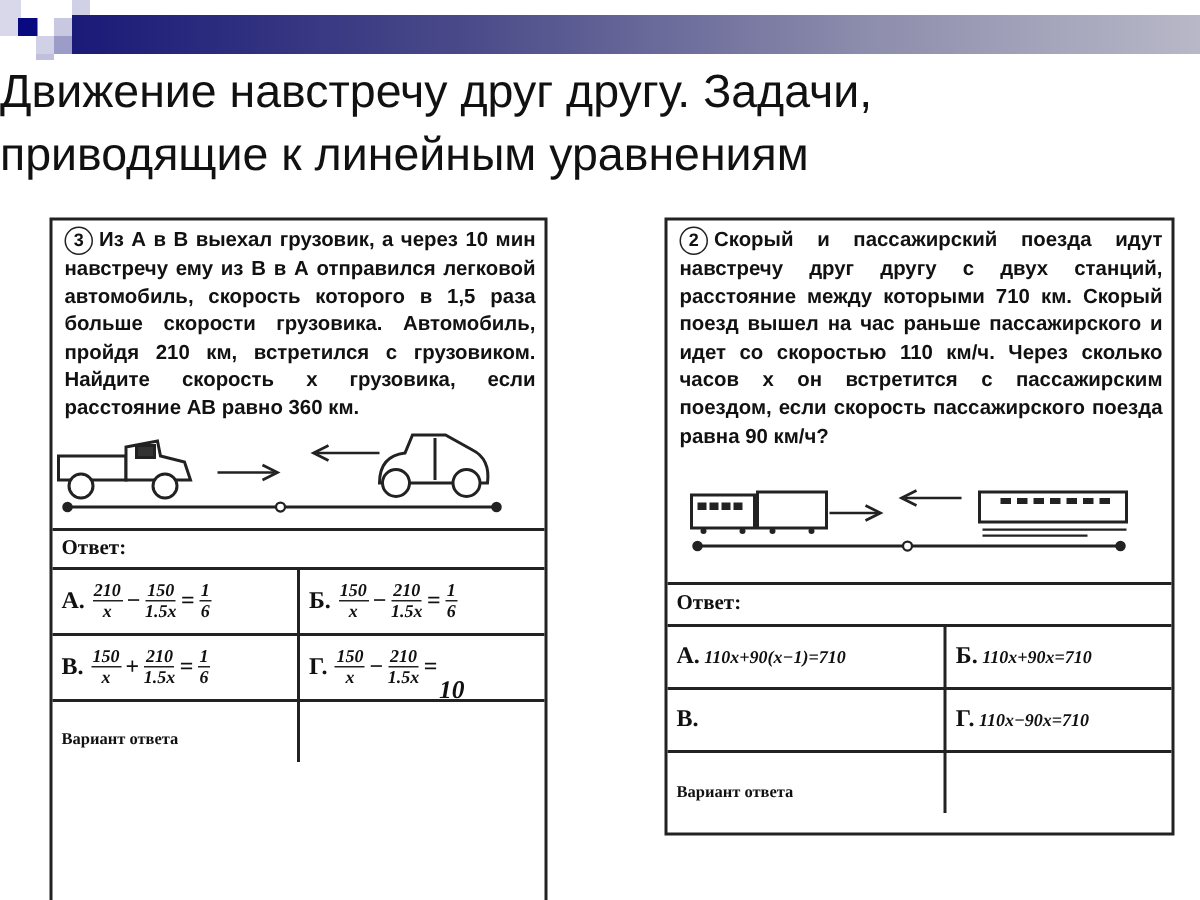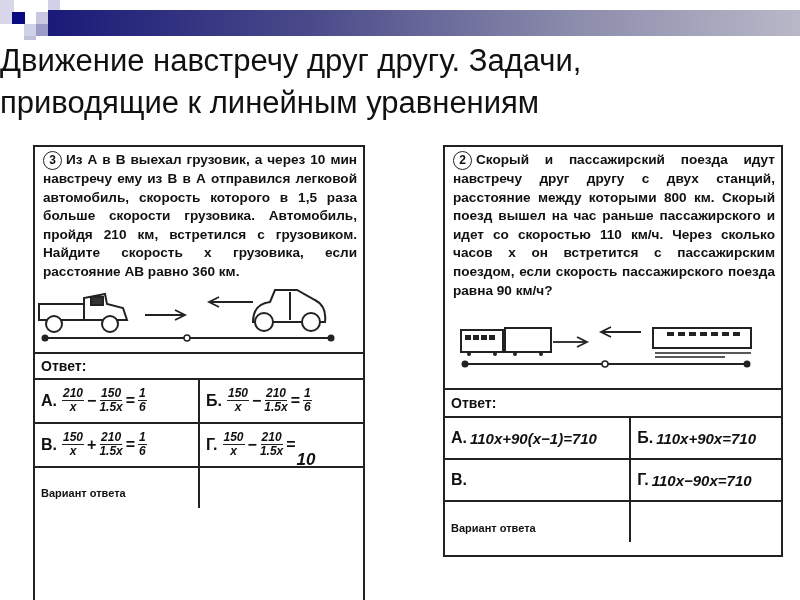--- a/index.html
+++ b/index.html
@@ -5,27 +5,27 @@
   html,body{margin:0;padding:0;}
   body{width:800px;height:600px;background:#fff;position:relative;overflow:hidden;font-family:"Liberation Sans",sans-serif;color:#111;}
   .deco{position:absolute;}
   .sq{position:absolute;}
   .bar{position:absolute;left:48px;top:10px;width:752px;height:26px;background:linear-gradient(to right,#1a1a78 0%,#4a4a8a 35%,#8c8cac 70%,#b8b8c8 100%);}
   .title{position:absolute;left:0;top:40px;width:800px;font-size:31px;line-height:42px;color:#111;}
   .card{position:absolute;border:2px solid #222;background:#fff;box-sizing:border-box;}
   .prob{font-weight:bold;font-size:13.6px;line-height:18.6px;padding:4px 6px 0 8px;text-align:justify;}
   .num{display:inline-block;width:17px;height:17px;border:1.5px solid #222;border-radius:50%;text-align:center;line-height:17px;font-size:12px;margin-right:4px;font-weight:bold;}
   .pic{position:relative;height:70px;}
-  .row{border-top:2px solid #222;display:flex;}
+  .row{border-top:2px solid #222;display:flex;font-family:Liberation Serif, serif;}
   .cell{flex:1;padding:3px 6px;font-size:14px;font-weight:bold;display:flex;align-items:center;box-sizing:border-box;}
   .cell + .cell{border-left:2px solid #222;}
   .frac{display:inline-flex;flex-direction:column;align-items:center;font-style:italic;font-size:12px;line-height:13px;margin:0 2px;vertical-align:middle;}
   .frac .n{border-bottom:1.5px solid #222;padding:0 1px;}
   .op{font-size:16px;margin:0 1px;}
-  .eq{font-style:italic;font-size:15px;}
+  .eq{font-style:italic;font-size:12px;}
   .lbl{font-size:16px;margin-right:3px;}
   .small{font-size:11px;line-height:13px;font-weight:bold;margin-top:12px;}
 </style>
 </head>
 <body>
 
 <div class="deco">
   <div class="sq" style="left:0;top:0;width:14px;height:24px;background:#d8d8ea;"></div>
   <div class="sq" style="left:12px;top:12px;width:13px;height:12px;background:#0a0a80;"></div>
   <div class="sq" style="left:36px;top:12px;width:12px;height:12px;background:#c8c8e0;"></div>
@@ -150,21 +150,21 @@
     </div>
   </div>
   <div class="row" style="height:40px;">
     <div class="cell small" style="font-size:11px;width:50%;">Вариант ответа</div>
     <div class="cell"></div>
   </div>
 </div>
 
 <div class="card" style="left:443px;top:145px;width:340px;height:412px;">
   <div class="prob">
-    <span class="num">2</span><span>Скорый и пассажирский поезда идут навстречу друг другу с двух станций, расстояние между которыми 800 км. Скорый поезд вышел на час раньше пассажирского и идет со скоростью 110 км/ч. Через сколько часов x он встретится с пассажирским поездом, если скорость пассажирского поезда равна 90 км/ч?</span>
+    <span class="num">2</span><span>Скорый и пассажирский поезда идут навстречу друг другу с двух станций, расстояние между которыми 710 км. Скорый поезд вышел на час раньше пассажирского и идет со скоростью 110 км/ч. Через сколько часов x он встретится с пассажирским поездом, если скорость пассажирского поезда равна 90 км/ч?</span>
   </div>
   <div class="pic" style="height:80px;margin-top:8px;">
     <svg width="336" height="80" viewBox="0 0 336 80">
       <g fill="#fff" stroke="#222" stroke-width="2">
         <rect x="16" y="22" width="42" height="22"></rect>
         <rect x="60" y="20" width="46" height="24"></rect>
       </g>
       <g fill="#222">
         <rect x="20" y="27" width="6" height="5"></rect>
           <rect x="28" y="27" width="6" height="5"></rect>

